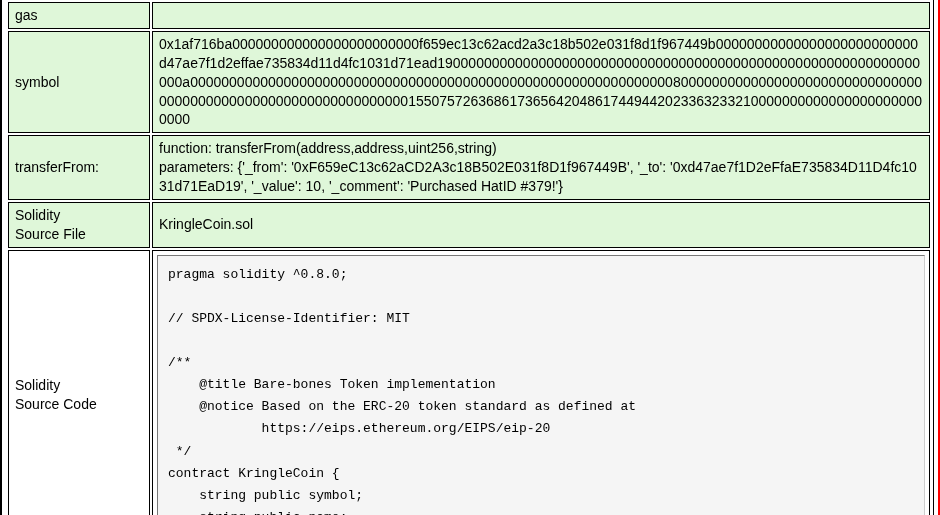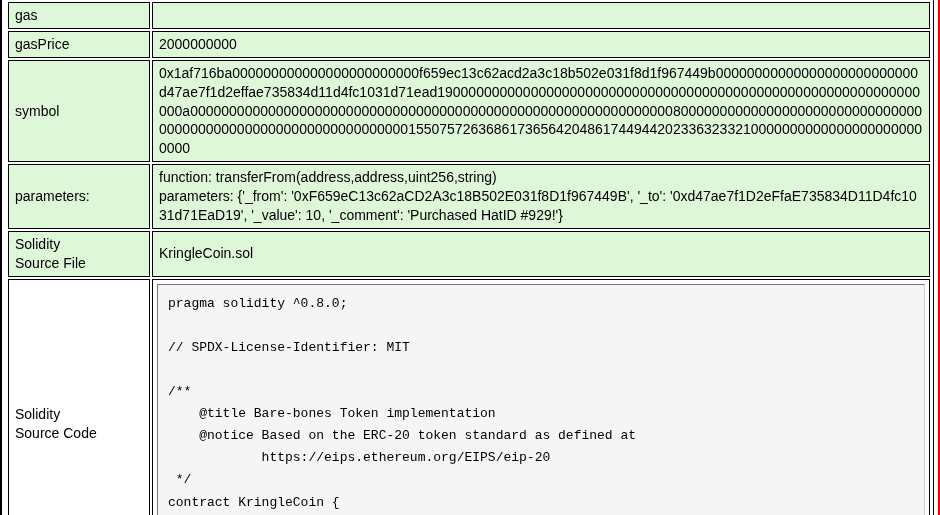--- a/index.html
+++ b/index.html
@@ -76,31 +76,27 @@
 
 <div class="outer-frame">
   <div class="content">
     <table class="tx">
       <tbody>
           <tr class="partial-top">
         <td class="label">gas</td>
         <td></td>
       </tr>
       <tr>
-        <td class="label">gasPrice</td>
-        <td>2000000000</td>
-      </tr>
-      <tr>
         <td class="label">symbol</td>
         <td>0x1af716ba000000000000000000000000f659ec13c62acd2a3c18b502e031f8d1f967449b00000000000000000000000000d47ae7f1d2effae735834d11d4fc1031d71ead19000000000000000000000000000000000000000000000000000000000000000a0000000000000000000000000000000000000000000000000000000000000080000000000000000000000000000000000000000000000000000000000000001550757263686173656420486174494420233632332100000000000000000000000000</td>
       </tr>
       <tr>
-        <td class="label">parameters:</td>
+        <td class="label">transferFrom:</td>
         <td style="white-space:pre-line;">function: transferFrom(address,address,uint256,string)
-parameters: {'_from': '0xF659eC13c62aCD2A3c18B502E031f8D1f967449B', '_to': '0xd47ae7f1D2eFfaE735834D11D4fc1031d71EaD19', '_value': 10, '_comment': 'Purchased HatID #929!'}</td>
+parameters: {'_from': '0xF659eC13c62aCD2A3c18B502E031f8D1f967449B', '_to': '0xd47ae7f1D2eFfaE735834D11D4fc1031d71EaD19', '_value': 10, '_comment': 'Purchased HatID #379!'}</td>
       </tr>
       <tr>
         <td class="label" style="white-space:pre-line;">Solidity
 Source File</td>
         <td>KringleCoin.sol</td>
       </tr>
       <tr class="partial-row">
         <td class="label white" style="white-space:pre-line;vertical-align:middle;">Solidity
 Source Code</td>
         <td class="white" style="padding:4px;">

